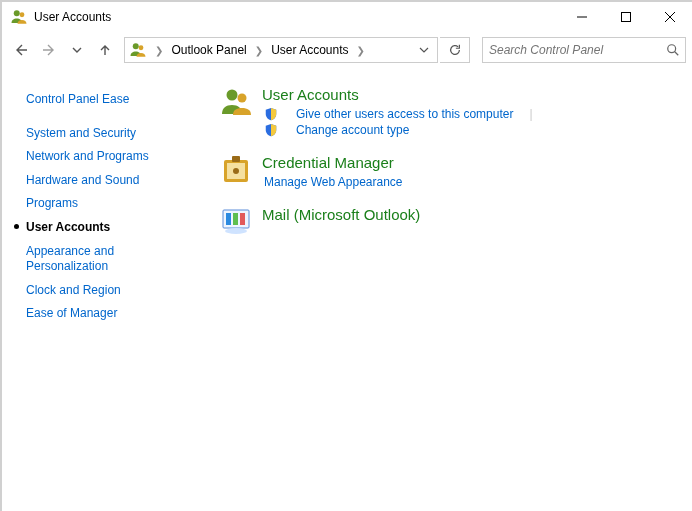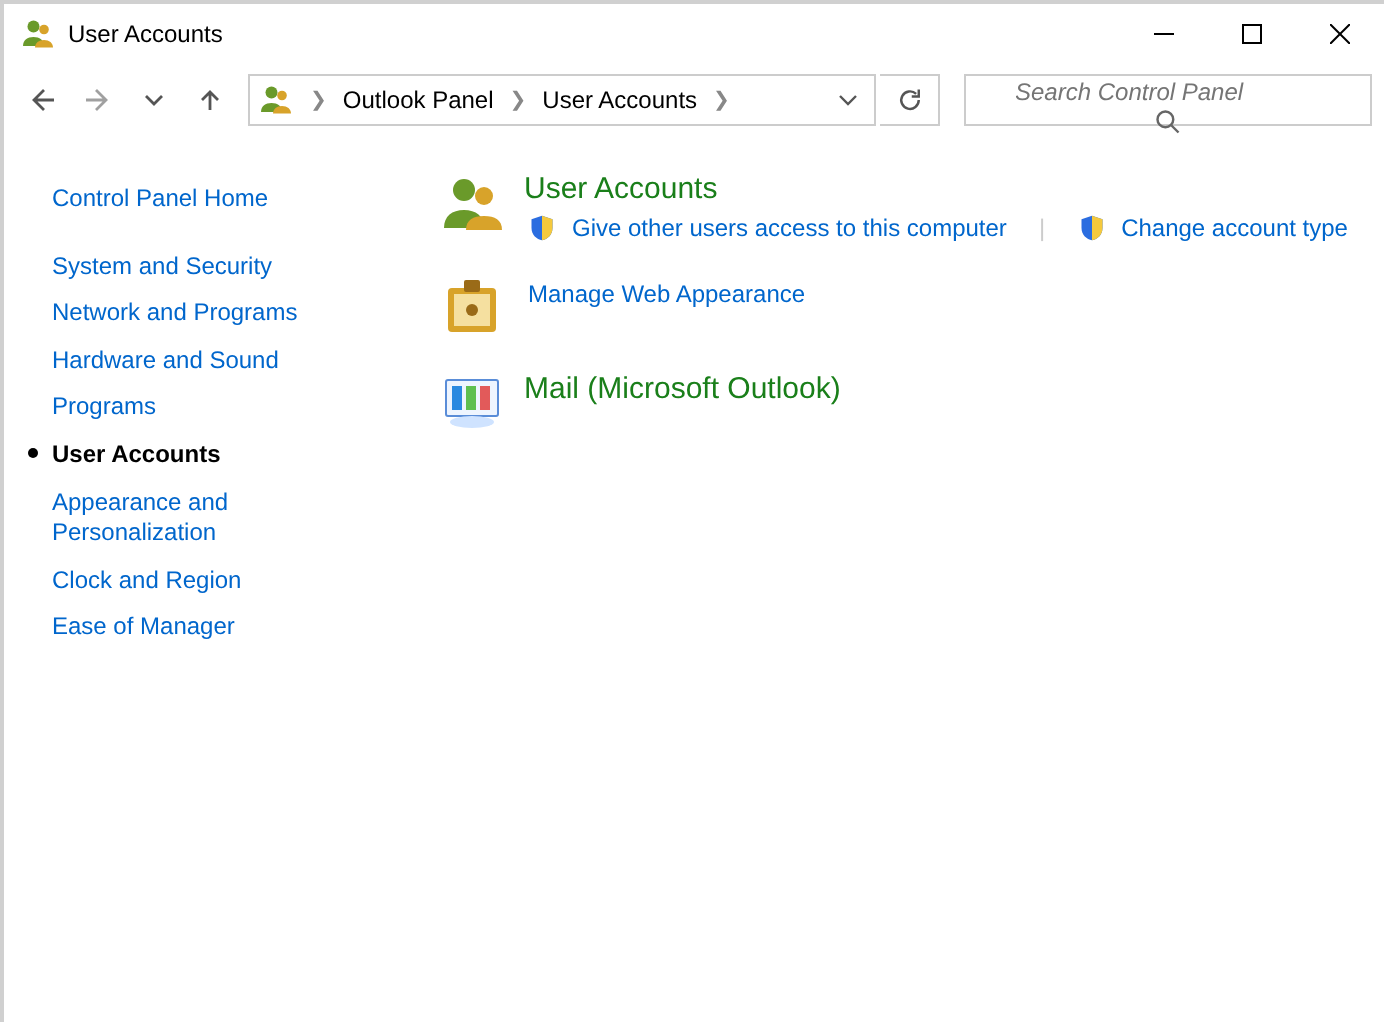--- a/index.html
+++ b/index.html
@@ -64,21 +64,20 @@
     border-left: none;
     display: flex; align-items: center; justify-content: center;
   }
   .searchbox {
     display: flex; align-items: center;
     border: 1px solid #ccc;
     height: 26px;
     margin-left: 10px;
     width: 204px;
     background: #fff;
-    flex-direction: column;
   }
   .searchbox input {
     border: none; outline: none;
     flex: 1;
     font-size: 12px;
     padding-left: 6px;
     color: #666;
     font-style: italic;
     background: transparent;
   }
@@ -136,21 +135,21 @@
     display: flex; flex-wrap: wrap;
     gap: 0 14px;
     align-items: center;
     margin-top: 1px;
   }
   .section-links a {
     color: #0066cc;
     text-decoration: none;
     font-size: 12px;
     display: inline-flex; align-items: center;
-    gap: 8px;
+    gap: 18px;
     white-space: nowrap;
     padding: 1px 2px;
   }
   .highlight {
     border: 2px solid #d00;
     padding: 1px 4px;
   }
   .shield {
     width: 14px; height: 14px;
     display: inline-block;
@@ -244,21 +243,21 @@
           <circle cx="6.5" cy="6.5" r="4.5"></circle>
           <line x1="10" y1="10" x2="14" y2="14"></line>
         </svg>
     </span>
   </div>
 </div>
 
 <div class="body">
 
   <div class="sidebar">
-    <a href="#" style="margin-bottom:10px;">Control Panel Home</a>
+    <a href="#" style="margin-bottom:10px;">Control Panel Ease</a>
     <a href="#">System and Security</a>
     <a href="#">Network and Programs</a>
     <a href="#">Hardware and Sound</a>
     <a href="#">Programs</a>
     <a href="#" class="current">User Accounts</a>
     <a href="#">Appearance and Personalization</a>
     <a href="#">Clock and Region</a>
     <a href="#">Ease of Manager</a>
   </div>
 
@@ -302,20 +301,21 @@
     <div class="section">
       <div class="section-icon">
         <svg viewBox="0 0 32 32" width="32" height="32">
           <rect x="4" y="6" width="24" height="22" rx="2" fill="#d8a32a"></rect>
           <rect x="7" y="9" width="18" height="16" fill="#f5e0a0"></rect>
           <rect x="12" y="2" width="8" height="6" rx="1" fill="#9a6b18"></rect>
           <circle cx="16" cy="17" r="3" fill="#9a6b18"></circle>
         </svg>
       </div>
       <div class="section-body">
+        <span class="section-title">Credential Manager</span>
         <div class="section-links">
           <a href="#">Manage Web Appearance</a>
         </div>
       </div>
     </div>
 
     <div class="section">
       <div class="section-icon">
         <svg viewBox="0 0 32 32" width="32" height="32">
           <rect x="3" y="4" width="26" height="18" rx="1" fill="#eef5ff" stroke="#5a8dd8" stroke-width="1"></rect>

